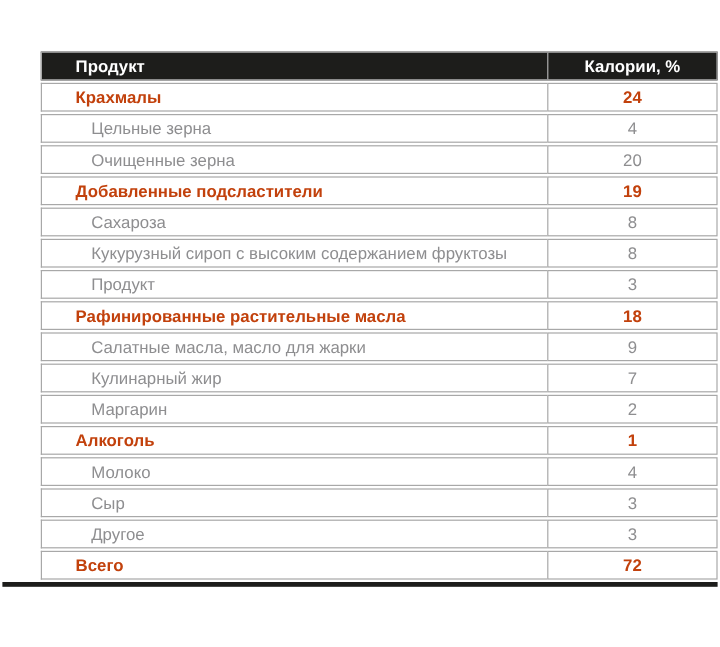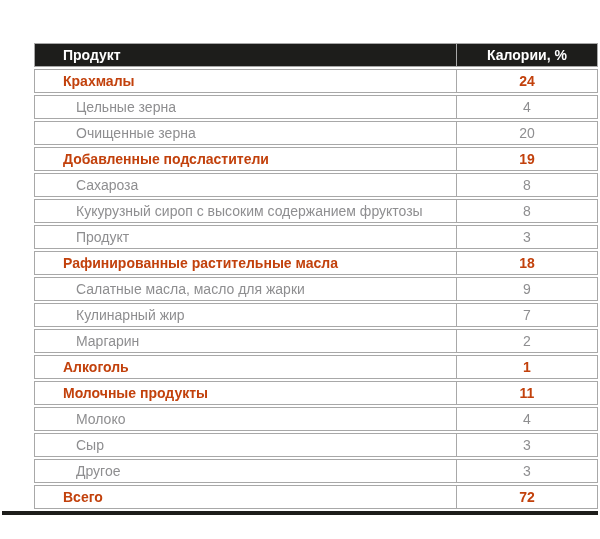--- a/index.html
+++ b/index.html
@@ -136,24 +136,20 @@
       <td class="val">7</td>
     </tr>
     <tr class="sub">
       <td class="lbl">Маргарин</td>
       <td class="val">2</td>
     </tr>
     <tr class="cat">
       <td class="lbl">Алкоголь</td>
       <td class="val">1</td>
     </tr>
-    <tr class="cat">
-      <td class="lbl">Молочные продукты</td>
-      <td class="val">11</td>
-    </tr>
     <tr class="sub">
       <td class="lbl">Молоко</td>
       <td class="val">4</td>
     </tr>
     <tr class="sub">
       <td class="lbl">Сыр</td>
       <td class="val">3</td>
     </tr>
     <tr class="sub">
       <td class="lbl">Другое</td>

